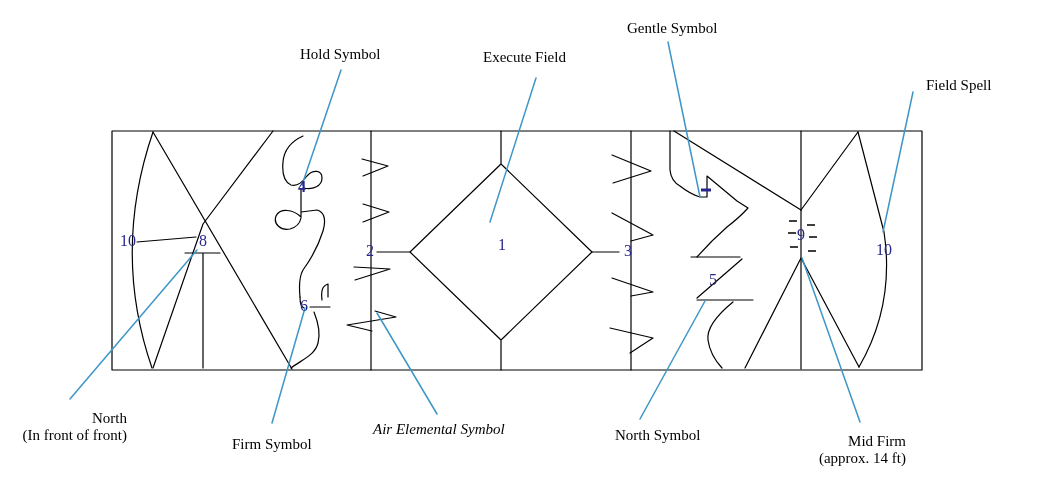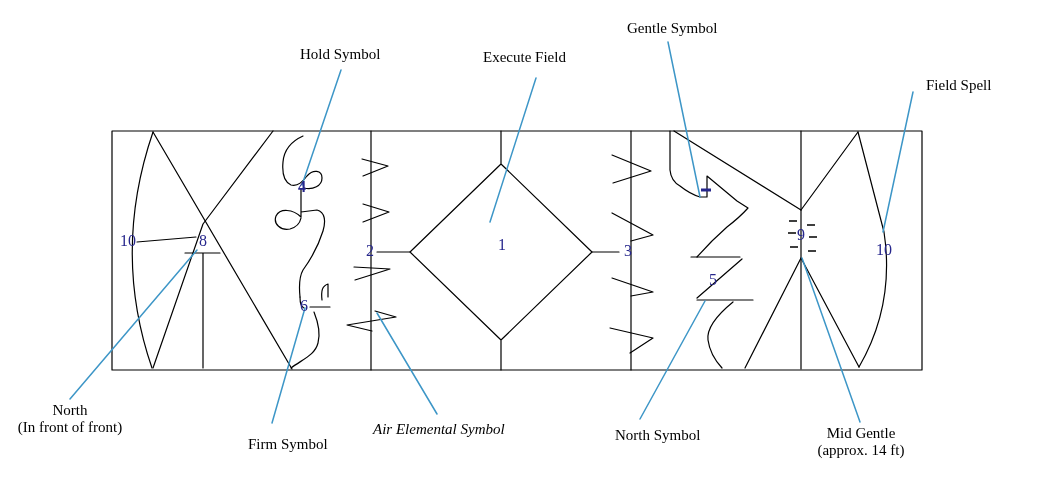--- a/index.html
+++ b/index.html
@@ -4,21 +4,21 @@
 <style>
   html,body{margin:0;padding:0;background:#fff;}
   .stage{
     position:relative;width:1040px;height:498px;background:#fff;overflow:hidden;
     font-family:"Liberation Serif", serif;
   }
   .stage svg{position:absolute;left:0;top:0;}
   .lbl{
     position:absolute;color:#000000;font-size:15px;line-height:17px;white-space:nowrap;
   }
-  .lbl-center{text-align:center;}
+  .lbl-center{text-align:right;margin-top:8px;}
   .lbl-center span{display:block;}
   .num{
     position:absolute;color:#26268C;font-size:16px;line-height:16px;
     transform:translate(-50%,-50%);white-space:nowrap;
   }
   .num-bold{font-weight:bold;}
 </style>
 </head>
 <body>
 
@@ -90,31 +90,31 @@
       <path d="M437,414 L377,313"></path>
       <path d="M640,419 L705,301"></path>
       <path d="M860,422 L802,258"></path>
     </g>
   </svg>
 
   <span class="lbl" style="left:300px;top:46px;">Hold Symbol</span>
   <span class="lbl" style="left:483px;top:49px;">Execute Field</span>
   <span class="lbl" style="left:627px;top:20px;">Gentle Symbol</span>
   <span class="lbl" style="left:919px;top:77px;margin-left:7px;">Field Spell</span>
-  <span class="lbl" style="left:248px;top:436px;">Firm Symbol</span>
+  <span class="lbl" style="left:232px;top:436px;">Firm Symbol</span>
   <span class="lbl" style="left:373px;top:421px;font-style:italic;">Air Elemental Symbol</span>
   <span class="lbl" style="left:615px;top:427px;">North Symbol</span>
 
   <div class="lbl lbl-center" style="left:13px;top:402px;width:114px;">
     <span>North</span>
     <span>(In front of front)</span>
   </div>
 
   <div class="lbl lbl-center" style="left:816px;top:425px;width:90px;">
-    <span>Mid Gentle</span>
+    <span>Mid Firm</span>
     <span>(approx. 14 ft)</span>
   </div>
 
   <span class="num" style="left:128px;top:241px;">10</span>
   <span class="num" style="left:203px;top:241px;">8</span>
   <span class="num num-bold" style="left:302px;top:187px;">4</span>
   <span class="num" style="left:304px;top:306px;">6</span>
   <span class="num" style="left:370px;top:251px;">2</span>
   <span class="num" style="left:502px;top:245px;">1</span>
   <span class="num" style="left:628px;top:251px;">3</span>

